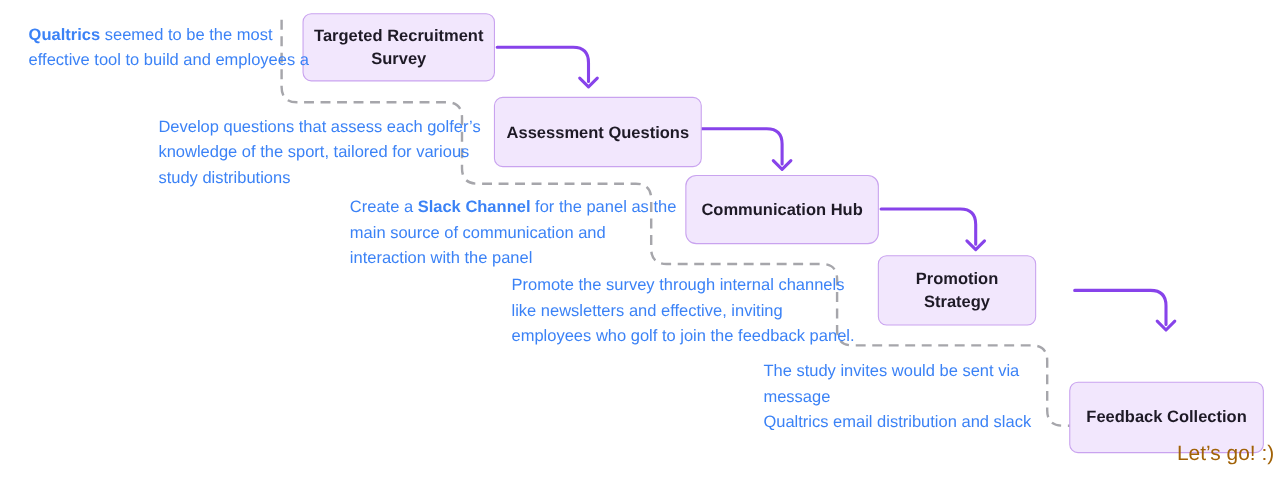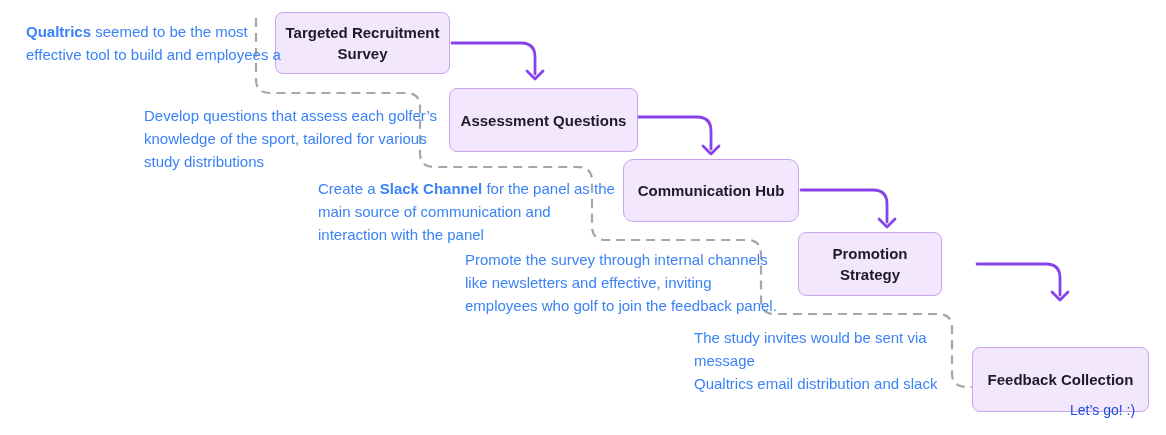--- a/index.html
+++ b/index.html
@@ -30,21 +30,21 @@
     position:absolute; font-size:15px; line-height:23px; color:#3b82f6;margin-left:16px;
   }
   .note .ln { white-space:nowrap; }
   .note1 { left:10px;  top:20px;  }
   .note2 { left:128px; top:104px; }
   .note3 { left:302px; top:177px; }
   .note4 { left:449px; top:248px; }
   .note5 { left:678px; top:326px; }
   .lets-go {
     position:absolute; left:1070px; top:402px;
-    font-size:14px; color:#1d4ed8; white-space:nowrap;
+    font-size:19px; color:#a16207; white-space:nowrap;
   }
 </style>
 </head>
 <body>
 
 <div class="canvas">
 
   <svg class="layer" viewBox="0 0 1166 435">
     <path class="dashed" d="M256 18 V79 Q256 93 270 93 H406 Q420 93 420 107 V153 Q420 167 434 167 H578 Q592 167 592 181
          V226 Q592 240 606 240 H747 Q761 240 761 254 V300 Q761 314 775 314 H938 Q952 314 952 328

